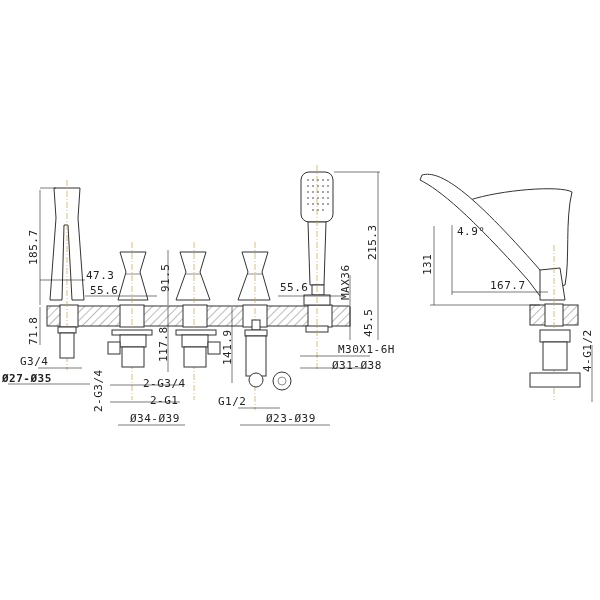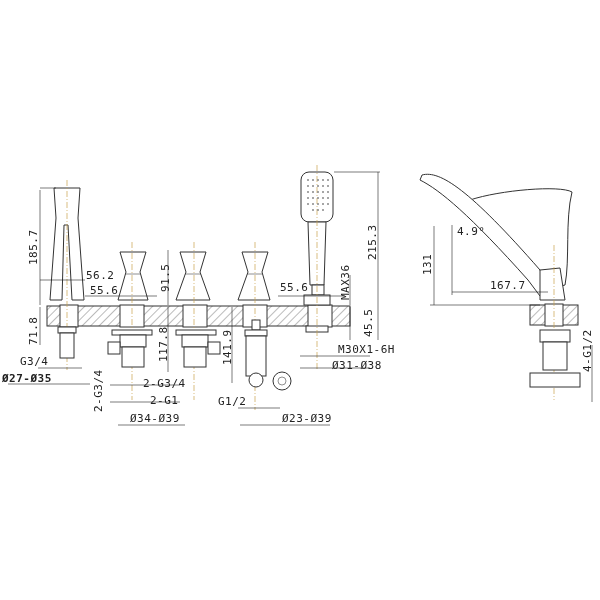--- a/index.html
+++ b/index.html
@@ -144,34 +144,34 @@
     <rect class="body" x="530" y="373" width="50" height="14"></rect>
     <line class="dim" x1="434" y1="226" x2="434" y2="305"></line>
     <line class="dim" x1="430" y1="305" x2="540" y2="305"></line>
     <line class="dim" x1="452" y1="292" x2="548" y2="292"></line>
     <line class="dim" x1="452" y1="225" x2="452" y2="295"></line>
     <line class="dim" x1="592" y1="345" x2="592" y2="402"></line>
   </g>
 </svg>
 
 <div class="lbl rot" style="left:28px;top:265px;">185.7</div>
-<div class="lbl" style="left:86px;top:270px;">56.2</div>
+<div class="lbl" style="left:86px;top:270px;">47.3</div>
 <div class="lbl" style="left:90px;top:285px;">55.6</div>
 <div class="lbl rot" style="left:28px;top:345px;">71.8</div>
 <div class="lbl" style="left:20px;top:356px;">G3/4</div>
 <div class="lbl" style="left:2px;top:373px;font-weight:bold;">Ø27-Ø35</div>
 <div class="lbl rot" style="left:160px;top:292px;">91.5</div>
 <div class="lbl rot" style="left:158px;top:362px;">117.8</div>
 <div class="lbl rot" style="left:93px;top:412px;">2-G3/4</div>
 <div class="lbl" style="left:143px;top:378px;">2-G3/4</div>
 <div class="lbl" style="left:150px;top:395px;">2-G1</div>
 <div class="lbl" style="left:122px;top:413px;margin-left:8px;">Ø34-Ø39</div>
 <div class="lbl rot" style="left:222px;top:365px;">141.9</div>
 <div class="lbl" style="left:218px;top:396px;">G1/2</div>
-<div class="lbl" style="left:282px;top:413px;">Ø23-Ø39</div>
+<div class="lbl" style="left:266px;top:413px;">Ø23-Ø39</div>
 <div class="lbl rot" style="left:367px;top:260px;">215.3</div>
 <div class="lbl" style="left:280px;top:282px;">55.6</div>
 <div class="lbl rot" style="left:340px;top:300px;">MAX36</div>
 <div class="lbl rot" style="left:363px;top:337px;">45.5</div>
 <div class="lbl" style="left:338px;top:344px;">M30X1-6H</div>
 <div class="lbl" style="left:332px;top:360px;">Ø31-Ø38</div>
 <div class="lbl" style="left:457px;top:226px;">4.9°</div>
 <div class="lbl rot" style="left:422px;top:275px;">131</div>
 <div class="lbl" style="left:490px;top:280px;">167.7</div>
 <div class="lbl rot" style="left:582px;top:372px;">4-G1/2</div>

